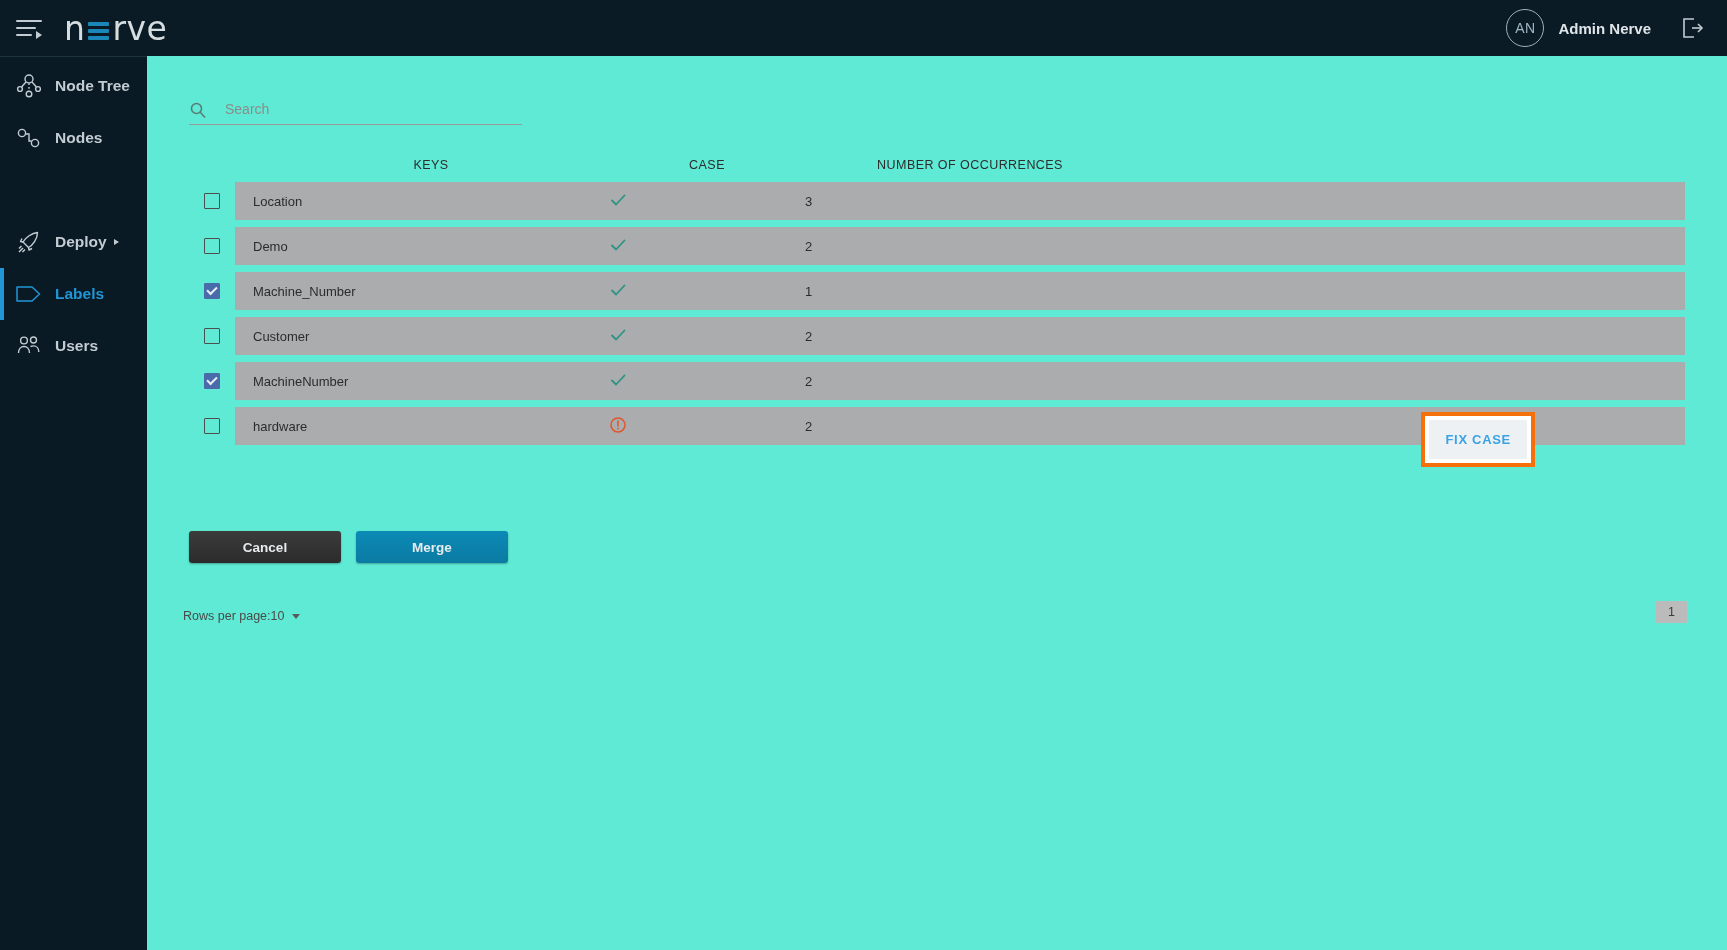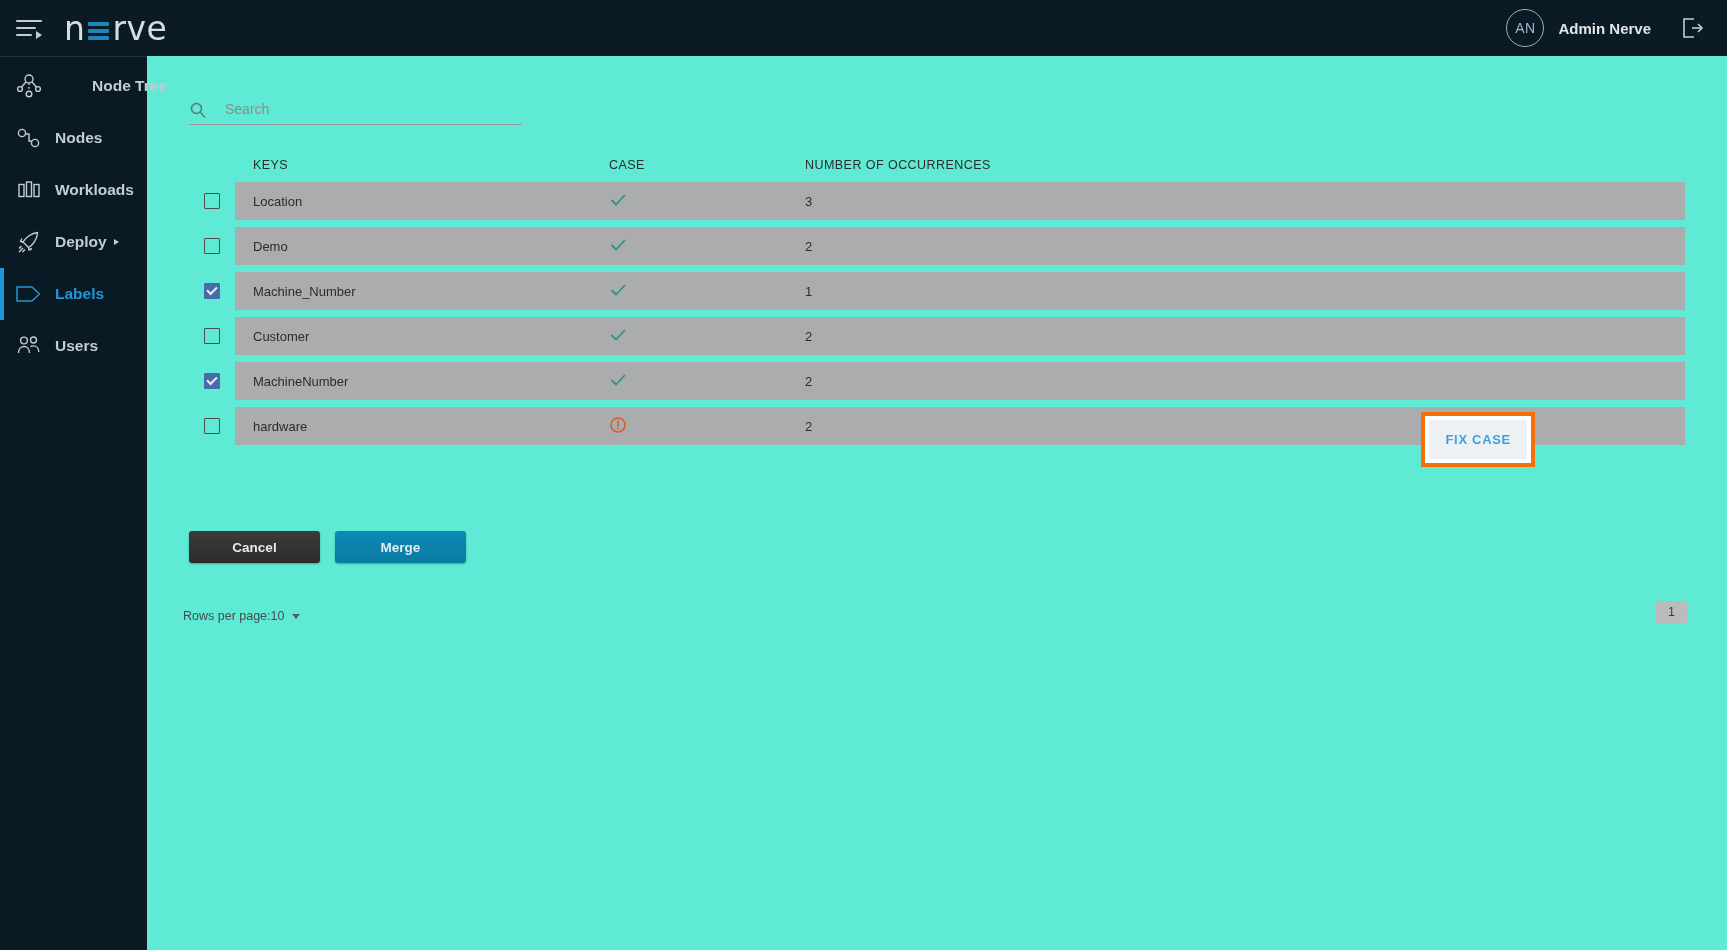--- a/index.html
+++ b/index.html
@@ -90,21 +90,21 @@
     margin-right: 11px;
   }
   .nav-label { font-size: 15.5px; font-weight: 600; white-space: nowrap; }
   .nav-caret {
     margin-left: 7px; width: 0; height: 0;
     border-left: 5px solid currentColor;
     border-top: 3.5px solid transparent;
     border-bottom: 3.5px solid transparent;
   }
   
-  .nav-item.n0 { position: absolute; top: 3px;   left: 0; width: 147px; gap: 37px; }
+  .nav-item.n0 { position: absolute; top: 3px;   left: 0; width: 147px; }
   .nav-item.n1 { position: absolute; top: 55px;  left: 0; width: 147px; }
   .nav-item.n2 { position: absolute; top: 107px; left: 0; width: 147px; }
   .nav-item.n3 { position: absolute; top: 159px; left: 0; width: 147px; align-items: center; }
   .nav-item.n4 { position: absolute; top: 211px; left: 0; width: 147px; }
   .nav-item.n5 { position: absolute; top: 263px; left: 0; width: 147px; }
 
   
   .main {
     position: absolute; top: 56px; left: 147px;
     width: 1580px; height: 894px;
@@ -122,21 +122,21 @@
     flex: 1; border: none; outline: none; background: transparent;
     font-family: "Liberation Sans", sans-serif;
     font-size: 14px; color: #333;
     padding: 0 0 2px 0;
   }
   .search-input::placeholder { color: #8c8c8c; }
 
   .table { position: absolute; left: 42px; top: 92px; width: 1496px; }
   .thead {
     display: flex; align-items: center; height: 34px;
-    font-size: 12.5px; color: #2d2d2d; letter-spacing: .45px;
+    font-size: 12.5px; color: #2d2d2d; letter-spacing: .45px; text-align: center;
   }
   .col-check { width: 46px; flex: 0 0 46px; display: flex; justify-content: center; }
   .col-key   { width: 374px; flex: 0 0 374px; padding-left: 18px; }
   .col-case  { width: 196px; flex: 0 0 196px; }
   .col-occ   { width: 330px; flex: 0 0 330px; }
   .col-act   { flex: 1; display: flex; justify-content: flex-end; padding-right: 6px; }
 
   .trow {
     display: flex; align-items: center;
     height: 38px; margin-bottom: 7px;
@@ -172,21 +172,21 @@
   .fixcase-btn {
     background: #edf1f4; border: none;
     color: #3aa3e3; font-size: 13px; font-weight: 600;
     letter-spacing: .7px;
     padding: 12px 16px; cursor: pointer;
     font-family: "Liberation Sans", sans-serif;
   }
 
   .actions { position: absolute; left: 42px; top: 475px; display: flex; gap: 15px; }
   .btn {
-    width: 131px; height: 32px; border: none; border-radius: 3px;
+    width: 152px; height: 32px; border: none; border-radius: 3px;
     font-size: 13.5px; font-weight: 700; cursor: pointer;
     color: #e6ebee; font-family: "Liberation Sans", sans-serif;
     box-shadow: 0 1px 2px rgba(0,0,0,.3);
   }
   .btn-cancel { background: linear-gradient(#3b3b3b, #2b2b2b); }
   .btn-merge  { background: linear-gradient(#0b8ab5, #0b7ba3); }
 
   .footer {
     position: absolute; left: 36px; top: 545px; width: 1504px;
     height: 30px; display: flex; align-items: center;
@@ -266,30 +266,20 @@
       <span class="nav-icon">
         <svg width="28" height="28" viewBox="0 0 28 28" fill="none" stroke="#c3ccd2" stroke-width="1.4">
           <circle cx="7" cy="9" r="3.6"></circle>
           <circle cx="20" cy="19" r="3.6"></circle>
           <path d="M10.4 10 H14 V17 H16.6"></path>
         </svg>
       </span>
       <span class="nav-label">Nodes</span>
     </div>
 
-    <div class="nav-item n2">
-      <span class="nav-icon">
-        <svg width="28" height="28" viewBox="0 0 28 28" fill="none" stroke="#c3ccd2" stroke-width="1.4">
-          <rect x="4" y="8.5" width="5" height="12"></rect>
-          <rect x="11.5" y="6" width="5" height="14.5"></rect>
-          <rect x="19" y="8.5" width="5" height="12"></rect>
-        </svg>
-      </span>
-      <span class="nav-label">Workloads</span>
-    </div>
 
     <div class="nav-item n3">
       <span class="nav-icon">
         <svg width="28" height="28" viewBox="0 0 28 28" fill="none" stroke="#c3ccd2" stroke-width="1.4" stroke-linejoin="round">
           <path d="M22.5 4.5 C17 5 10.5 9.5 8 14 L13.5 19.5 C18 17 22.5 10.5 22.5 4.5 Z"></path>
           <path d="M8 14 L5.5 13.5 L7 10.5"></path>
           <path d="M13.5 19.5 L14 22 L17 20.5"></path>
           <path d="M4 24 L8 20"></path>
           <path d="M4 20.5 L6.5 18"></path>
           <path d="M7.5 24 L10 21.5"></path>

